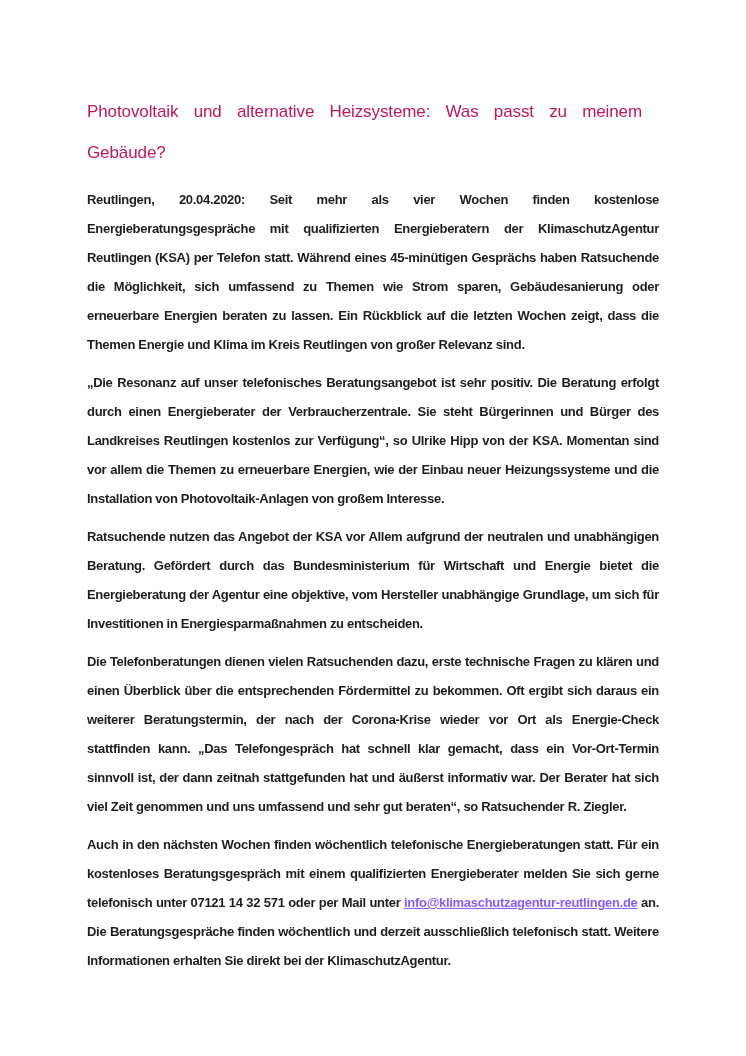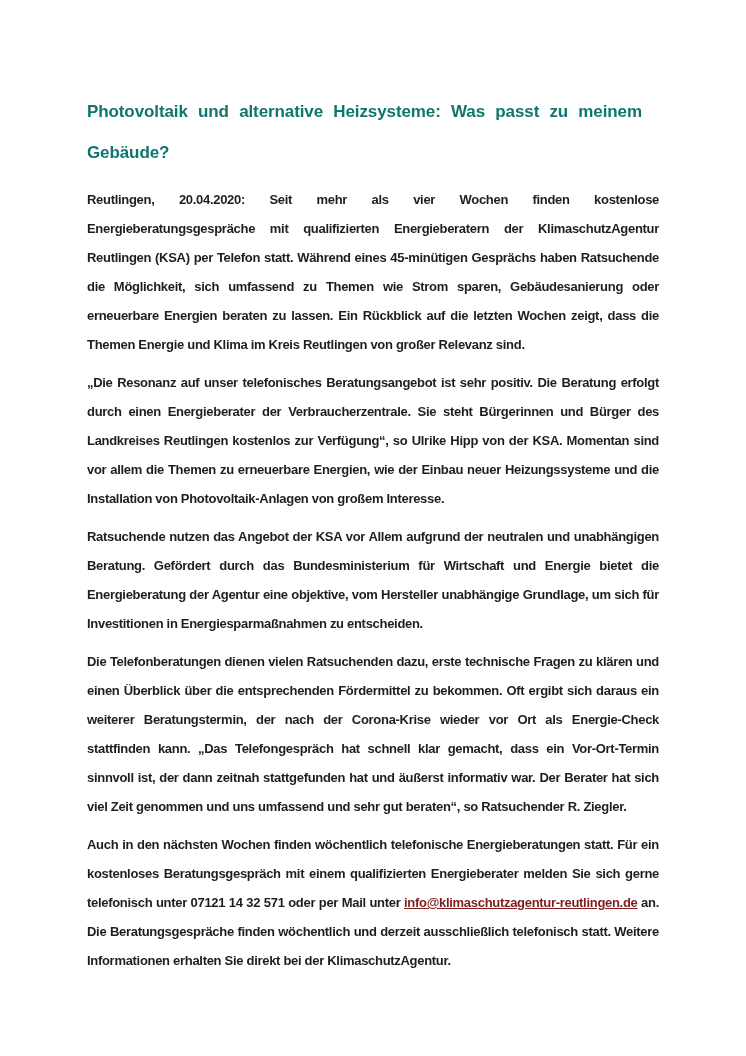--- a/index.html
+++ b/index.html
@@ -15,37 +15,37 @@
       width: 746px;
       height: 1056px;
       padding: 91px 87px 0 87px;
       background: #ffffff;
       color: #1e1e1e;
       font-family: "Liberation Sans", "DejaVu Sans", sans-serif;
     }
     .doc-title {
       margin: 0 17px 12px 0;
       font-size: 17px;
-      font-weight: 700;
+      font-weight: 400;
       line-height: 41px;
       letter-spacing: -0.1px;
       text-align: justify;
-      color: #0f766e;
+      color: #be185d;
     }
     .doc-paragraph {
       margin: 0 0 9px 0;
       font-size: 13px;
       font-weight: 700;
       line-height: 29px;
       letter-spacing: -0.3px;
       text-align: justify;
       color: #1e1e1e;
     }
     .email-link {
-      color: #7f1d1d;
+      color: #8b5cf6;
       text-decoration: underline;
       cursor: pointer;
     }
   </style>
 </head>
 <body>
 
 <main class="page">
   <h1 class="doc-title">Photovoltaik und alternative Heizsysteme: Was passt zu meinem Gebäude?</h1>
 

